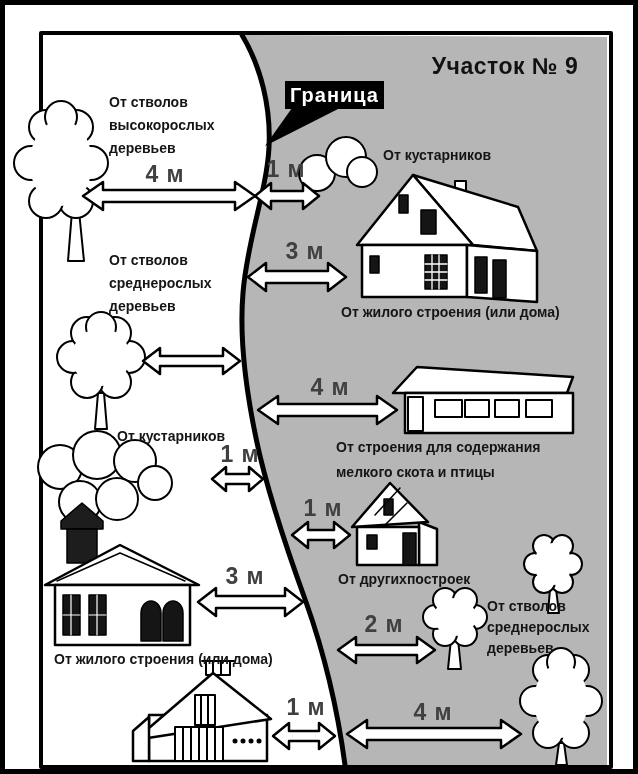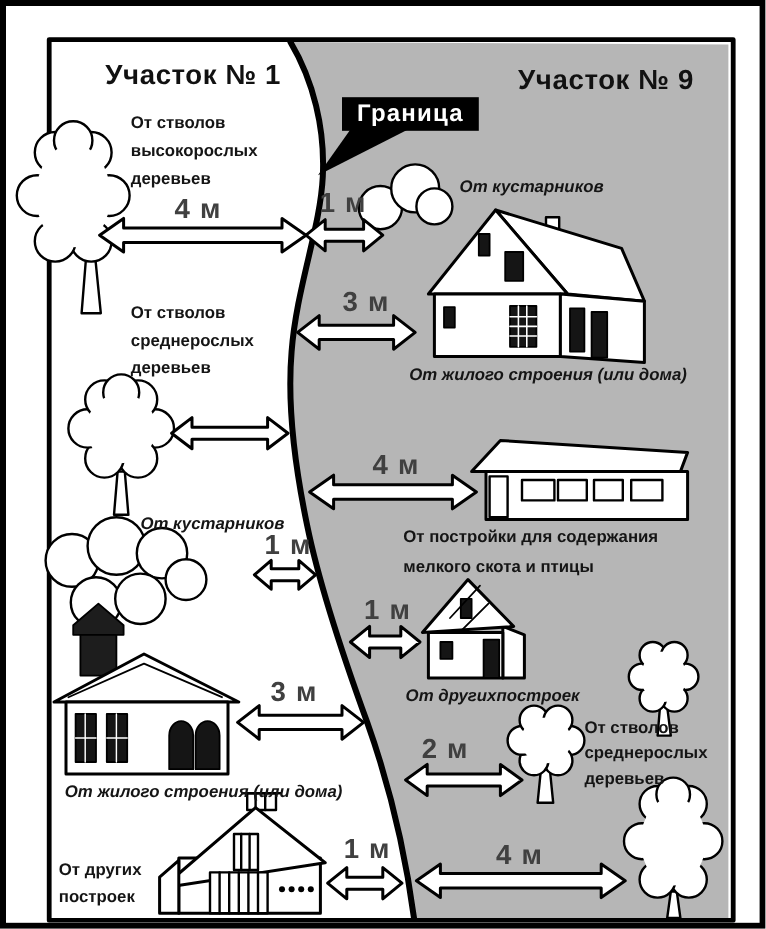--- a/index.html
+++ b/index.html
@@ -7,29 +7,29 @@
     position:relative;width:638px;height:774px;
     background:#fff;box-sizing:border-box;border:5px solid #000;
     font-family:"Liberation Sans","DejaVu Sans",sans-serif;
     overflow:hidden;
   }
   svg.art{position:absolute;left:0;top:0;z-index:1;}
   .lbl{
     position:absolute;z-index:3;font-weight:700;color:#151515;
     font-size:14px;line-height:23px;white-space:pre-line;
   }
-  .lbl.nowrap{white-space:nowrap;font-style:italic;}
+  .lbl.nowrap{white-space:nowrap;}
   .title{position:absolute;z-index:3;font-weight:700;color:#111;
     font-size:23px;text-align:center;letter-spacing:.5px;}
   .dist{
     position:absolute;z-index:4;font-weight:700;color:#404040;
     font-size:23px;text-align:center;letter-spacing:1px;white-space:nowrap;
   }
   .granica{
-    position:absolute;z-index:4;left:280px;top:76px;width:114px;height:28px;
+    position:absolute;z-index:4;left:280px;top:76px;width:99px;height:28px;
     background:#000;color:#fff;font-weight:700;font-size:20px;
     text-align:center;line-height:28px;letter-spacing:1px;
   }
 </style>
 </head>
 <body>
 
 <div id="stage">
 
   <svg class="art" width="638" height="774" viewBox="0 0 638 774" stroke-linejoin="round" stroke-linecap="round">
@@ -215,57 +215,54 @@
       <polygon points="253,405 273,391 273,399 372,399 372,391 392,405 372,419 372,411 273,411 273,419"></polygon>
       <polygon points="207,474 221,462 221,469 244,469 244,462 258,474 244,486 244,479 221,479 221,486"></polygon>
       <polygon points="287,530 303,517 303,525 329,525 329,517 345,530 329,543 329,535 303,535 303,543"></polygon>
       <polygon points="193,597 211,583 211,591 280,591 280,583 298,597 280,611 280,603 211,603 211,611"></polygon>
       <polygon points="333,645 351,632 351,640 412,640 412,632 430,645 412,658 412,650 351,650 351,658"></polygon>
       <polygon points="268,731 284,718 284,726 314,726 314,718 330,731 314,744 314,736 284,736 284,744"></polygon>
       <polygon points="342,729 362,715 362,723 496,723 496,715 516,729 496,743 496,735 362,735 362,743"></polygon>
     </g>
   </svg>
 
-  <div class="title" style="left:66px;top:44px;width:180px;">Участок № 1</div>
   <div class="title" style="left:420px;top:48px;width:160px;">Участок № 9</div>
 
   <div class="granica">Граница</div>
 
   <div class="lbl" style="left:104px;top:86px;">От стволов
 высокорослых
 деревьев</div>
   <div class="dist" style="left:120px;top:156px;width:80px;">4 м</div>
 
   <div class="lbl" style="left:104px;top:244px;">От стволов
 среднерослых
 деревьев</div>
 
   <div class="lbl nowrap" style="left:112px;top:420px;">От кустарников</div>
   <div class="dist" style="left:195px;top:436px;width:80px;">1 м</div>
 
   <div class="dist" style="left:200px;top:558px;width:80px;">3 м</div>
   <div class="lbl nowrap" style="left:49px;top:643px;">От жилого строения (или дома)</div>
 
-  <div class="lbl" style="left:44px;top:708px;">От других
-построек</div>
   <div class="dist" style="left:261px;top:689px;width:80px;">1 м</div>
 
   <div class="dist" style="left:251px;top:151px;width:60px;">1 м</div>
   <div class="lbl nowrap" style="left:378px;top:139px;">От кустарников</div>
 
   <div class="dist" style="left:260px;top:233px;width:80px;">3 м</div>
   <div class="lbl nowrap" style="left:336px;top:296px;">От жилого строения (или дома)</div>
 
   <div class="dist" style="left:285px;top:369px;width:80px;">4 м</div>
-  <div class="lbl" style="left:331px;top:430px;line-height:25px;">От постройки для содержания
+  <div class="lbl" style="left:331px;top:430px;line-height:25px;">От строения для содержания
 мелкого скота и птицы</div>
 
   <div class="dist" style="left:278px;top:490px;width:80px;">1 м</div>
   <div class="lbl nowrap" style="left:333px;top:563px;">От другихпостроек</div>
 
-  <div class="dist" style="left:326px;top:606px;width:80px;">2 м</div>
+  <div class="dist" style="left:339px;top:606px;width:80px;">2 м</div>
   <div class="lbl" style="left:482px;top:591px;line-height:21px;">От стволов
 среднерослых
 деревьев</div>
 
   <div class="dist" style="left:388px;top:694px;width:80px;">4 м</div>
 
 </div>
 
 </body></html>

